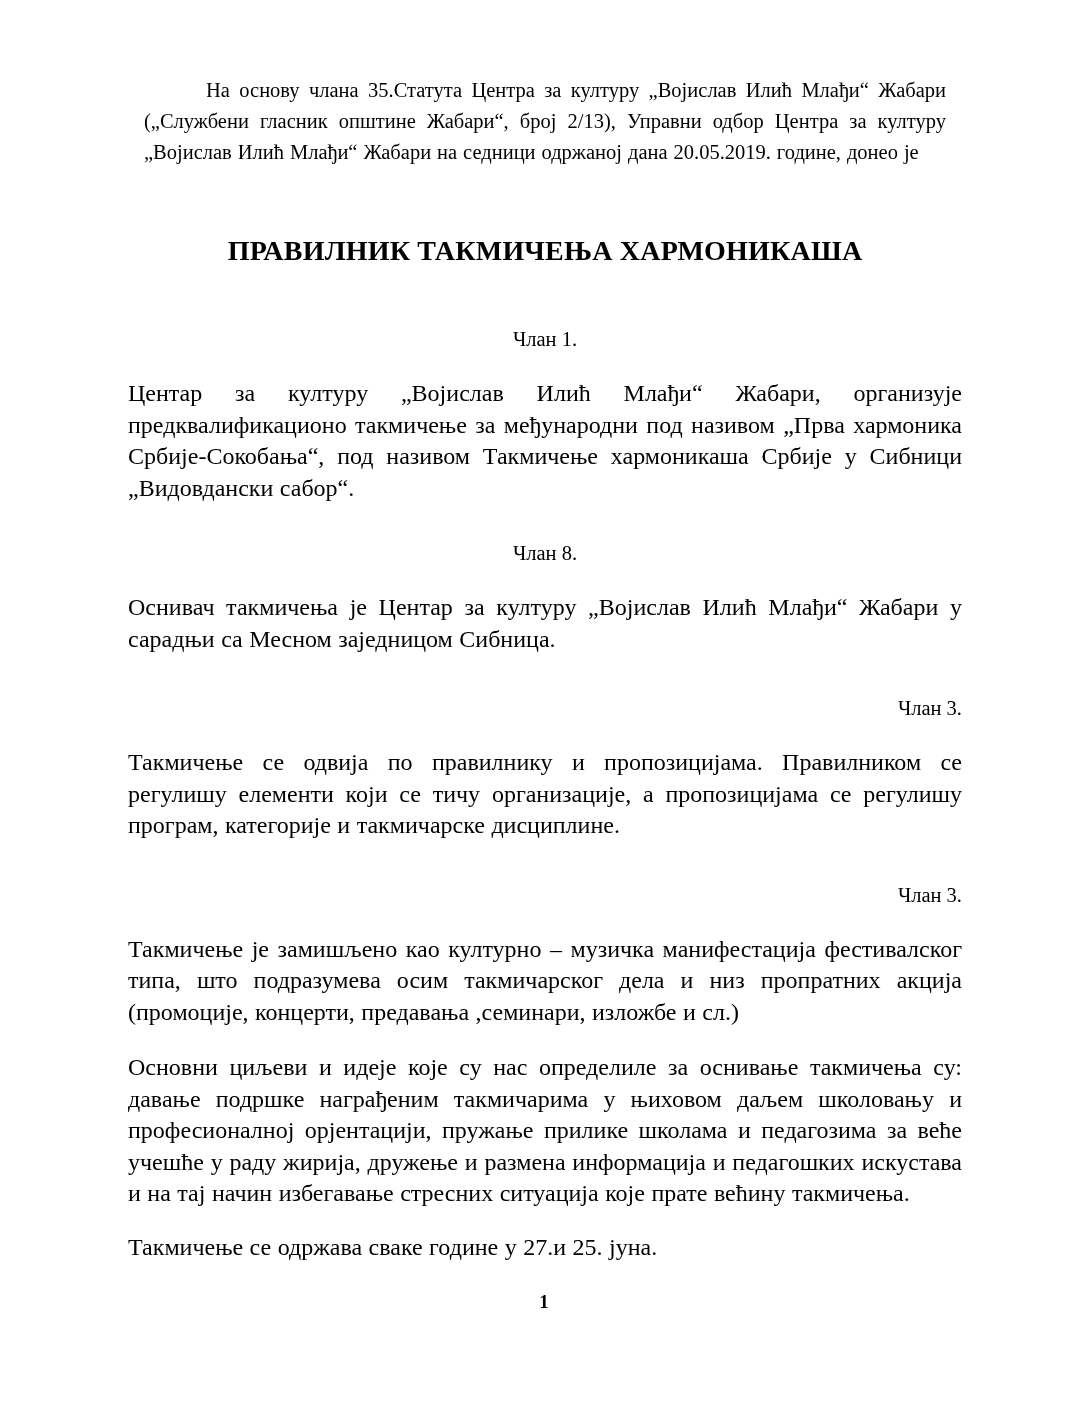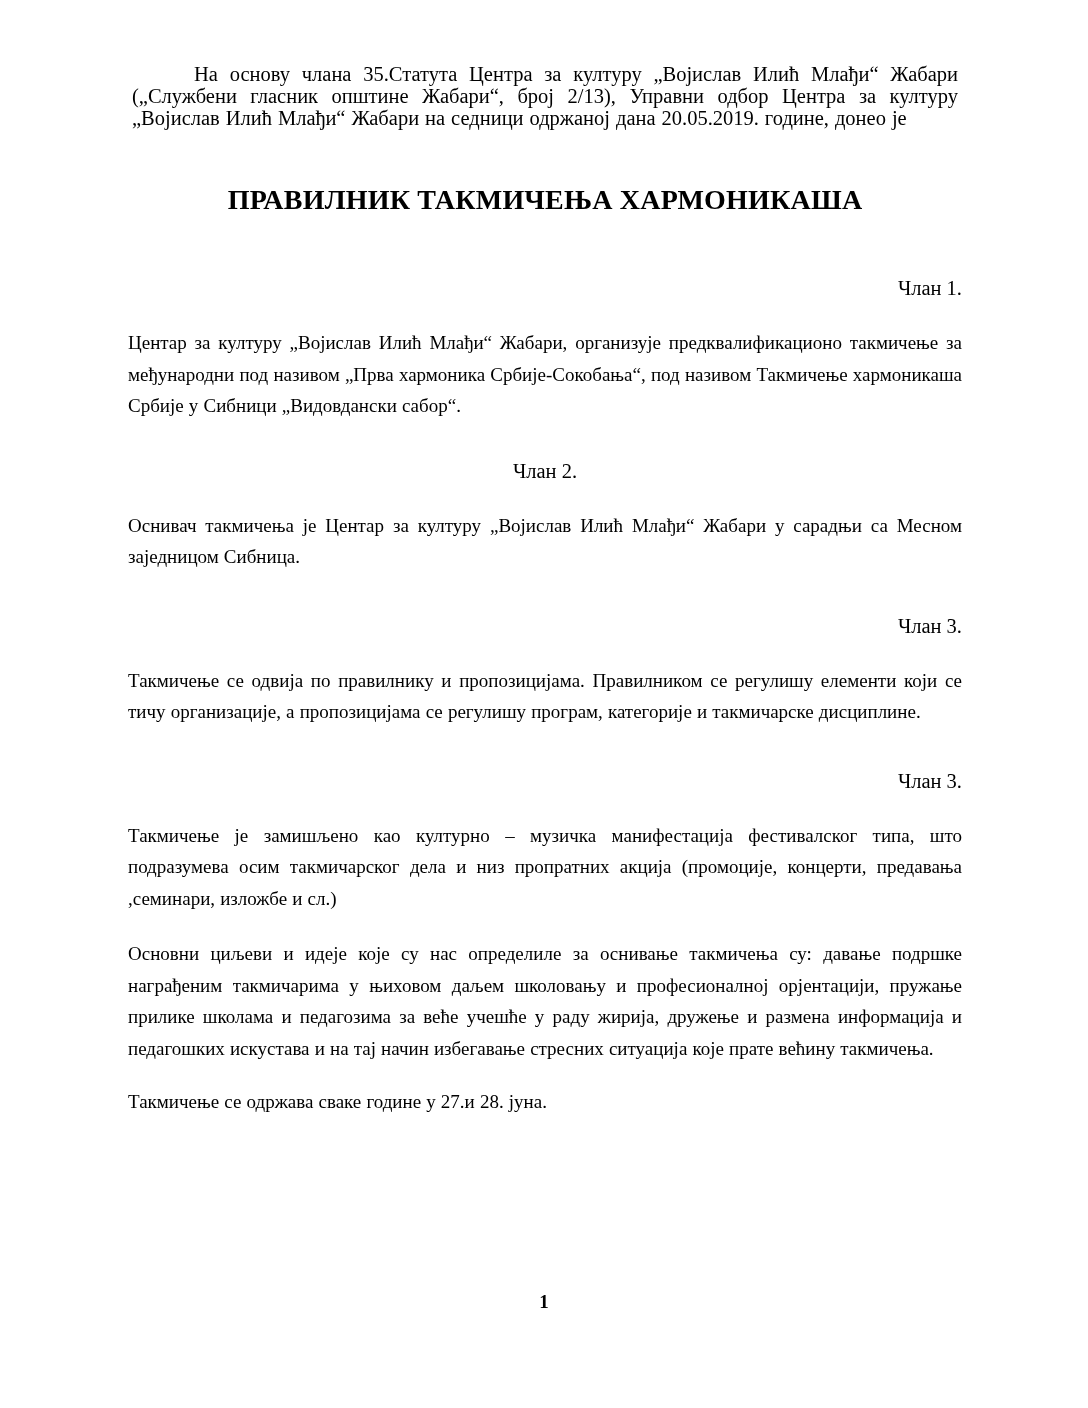--- a/index.html
+++ b/index.html
@@ -23,24 +23,24 @@
 
   .content {
     position: absolute;
     left: 128px;
     top: 0;
     width: 834px;
   }
 
   
   .intro {
-    margin: 4px;
+    margin: 16px;
     padding-top: 59px;
     font-size: 20.5px;
-    line-height: 22px;
+    line-height: 31px;
     text-align: justify;
     text-indent: 62px;
     text-justify: inter-word;
     word-spacing: 0.04em;
   }
 
   
   .doc-title {
     margin: 0;
     padding-top: 52px;
@@ -53,29 +53,29 @@
 
   
   .article-heading {
     margin: 0;
     font-size: 20.5px;
     font-weight: normal;
     text-align: center;
     line-height: 30px;
   }
 
-  .article-heading.first { padding-top: 58px; text-align: right; }
+  .article-heading.first { padding-top: 58px; }
   .article-heading.gap-lg { padding-top: 38px; text-align: right; }
   .article-heading.gap-md { padding-top: 34px; }
 
   
   .body-par {
     margin: 0;
     padding-top: 24px;
-    font-size: 19px;
+    font-size: 24px;
     line-height: 31.5px;
     text-align: justify;
     text-justify: inter-word;
     word-spacing: 0.02em;
   }
 
   .body-par.tight { padding-top: 22px; }
 
   
   .body-par.single { text-align: left; }
@@ -99,30 +99,30 @@
 
   <div class="content">
 
     <p class="intro">На основу члана 35.Статута   Центра за културу „Војислав Илић Млађи“ Жабари („Службени гласник општине Жабари“, број 2/13),   Управни одбор Центра за културу „Војислав Илић Млађи“ Жабари на седници одржаној дана 20.05.2019. године, донео је</p>
 
     <h1 class="doc-title">ПРАВИЛНИК ТАКМИЧЕЊА ХАРМОНИКАША</h1>
 
     <h2 class="article-heading first">Члан 1.</h2>
     <p class="body-par">Центар за културу „Војислав Илић Млађи“ Жабари, организује предквалификационо такмичење  за међународни  под називом „Прва хармоника Србије-Сокобања“, под називом Такмичење хармоникаша Србије у Сибници „Видовдански сабор“.</p>
 
-    <h2 class="article-heading gap-md">Члан 2.</h2>
+    <h2 class="article-heading gap-md">Члан 8.</h2>
     <p class="body-par">Оснивач такмичења је Центар за културу „Војислав Илић Млађи“ Жабари у сарадњи са Месном заједницом Сибница.</p>
 
     <h2 class="article-heading gap-lg">Члан 3.</h2>
     <p class="body-par">Такмичење се одвија по правилнику и пропозицијама. Правилником се регулишу елементи који се тичу организације, а пропозицијама се регулишу програм, категорије и такмичарске дисциплине.</p>
 
     <h2 class="article-heading gap-lg">Члан 3.</h2>
     <p class="body-par">Такмичење је замишљено као културно – музичка манифестација фестивалског типа, што подразумева  осим  такмичарског  дела  и  низ  пропратних  акција (промоције,  концерти, предавања ,семинари, изложбе и сл.)</p>
 
     <p class="body-par">Основни циљеви и идеје које су нас определиле за оснивање такмичења су: давање подршке награђеним такмичарима у њиховом даљем школовању и професионалној орјентацији, пружање прилике школама и педагозима за веће учешће у раду жирија, дружење и размена информација и педагошких искустава и на тај начин избегавање стресних ситуација које прате већину такмичења.</p>
 
-    <p class="body-par tight single">Такмичење се одржава сваке године у 27.и 28.  јуна.</p>
+    <p class="body-par tight single">Такмичење се одржава сваке године у 27.и 25.  јуна.</p>
 
   </div>
 
   <div class="page-number">1</div>
 
 </div>
 
 </body></html>

